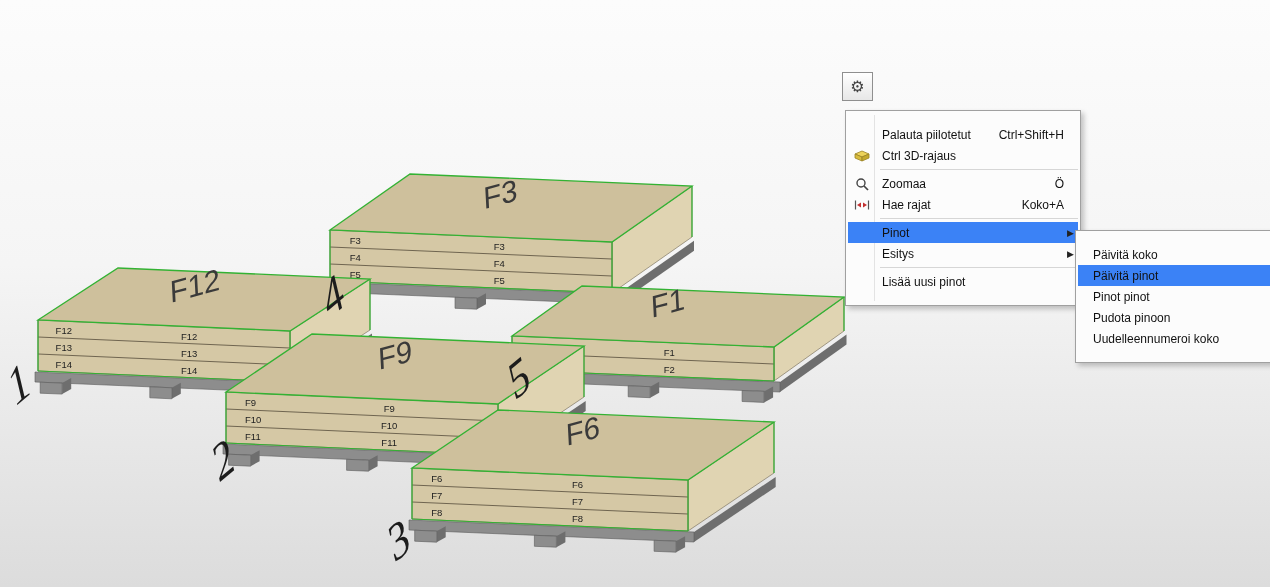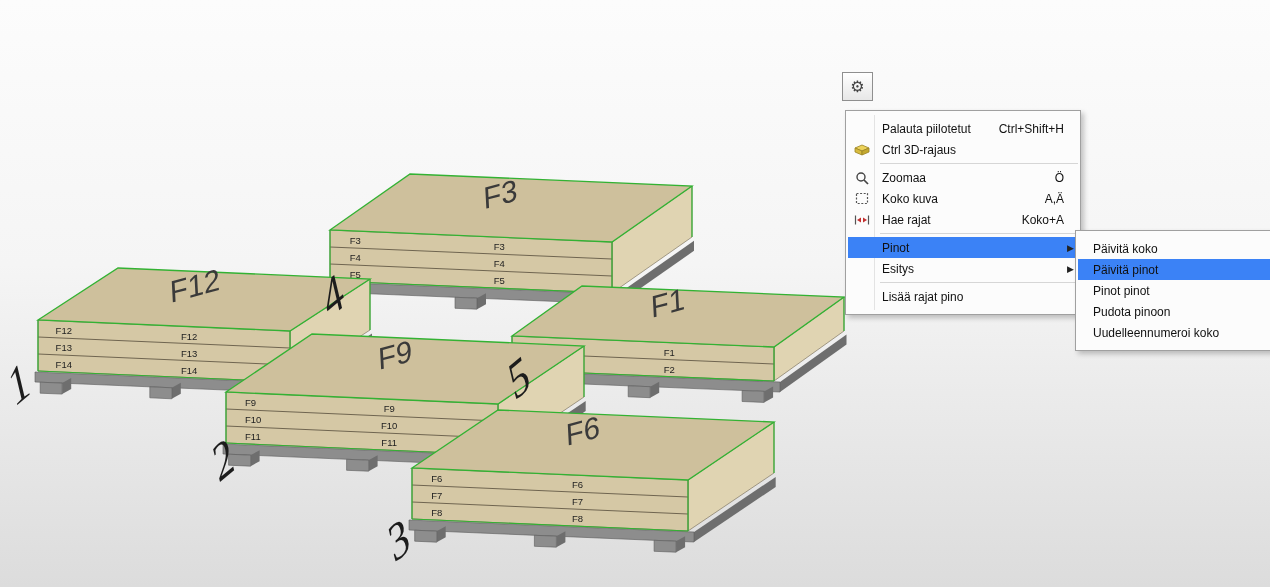--- a/index.html
+++ b/index.html
@@ -16,21 +16,21 @@
     background:linear-gradient(#ffffff,#e7e7e7);
     border:1px solid #8f8f8f;box-sizing:border-box;
     display:flex;align-items:center;justify-content:center;
     font-size:16px;color:#444;cursor:pointer;
   }
 
   
   .menu{
     position:absolute;background:#fcfcfc;border:1px solid #a0a0a0;
     box-shadow:3px 3px 5px rgba(0,0,0,.22);
-    padding:7px 0;font-size:12px;color:#111;box-sizing:border-box;z-index:10;
+    padding:13px 0;font-size:12px;color:#111;box-sizing:border-box;z-index:10;
   }
   #main-menu{left:845px;top:110px;width:236px;}
   #main-menu::before{
     content:"";position:absolute;left:28px;top:4px;bottom:4px;width:1px;background:#e3e3e3;
   }
   #sub-menu{left:1075px;top:230px;width:204px;}
   .mi{
     position:relative;height:21px;display:flex;align-items:center;
     margin:0 2px;padding:0 8px 0 34px;cursor:pointer;white-space:nowrap;
   }
@@ -210,29 +210,20 @@
     <span class="mi-icon">
       <svg width="14" height="14">
           <circle cx="6" cy="6" r="4" fill="none" stroke="#444" stroke-width="1.4"></circle>
           <line x1="9" y1="9" x2="13" y2="13" stroke="#444" stroke-width="1.7"></line>
         </svg>
     </span>
     <span class="mi-label">Zoomaa</span>
     <span class="mi-short">Ö</span>
   </div>
 
-  <div class="mi">
-    <span class="mi-icon">
-      <svg width="14" height="13">
-          <rect x="1.5" y="1.5" width="11" height="10" fill="none" stroke="#555" stroke-width="1.2" stroke-dasharray="2,1.6"></rect>
-        </svg>
-    </span>
-    <span class="mi-label">Koko kuva</span>
-    <span class="mi-short">A,Ä</span>
-  </div>
 
   <div class="mi">
     <span class="mi-icon">
       <svg width="16" height="12">
           <line x1="1.5" y1="1.5" x2="1.5" y2="10.5" stroke="#555" stroke-width="1.2"></line>
           <line x1="14.5" y1="1.5" x2="14.5" y2="10.5" stroke="#555" stroke-width="1.2"></line>
           <path d="M3 6 L7 3.5 V8.5 Z" fill="#c23030"></path>
           <path d="M13 6 L9 3.5 V8.5 Z" fill="#c23030"></path>
         </svg>
     </span>
@@ -251,21 +242,21 @@
   <div class="mi">
     <span class="mi-icon"></span>
     <span class="mi-label">Esitys</span>
     <span class="mi-arrow">▶</span>
   </div>
 
   <div class="msep"></div>
 
   <div class="mi">
     <span class="mi-icon"></span>
-    <span class="mi-label">Lisää rajat pino</span>
+    <span class="mi-label">Lisää uusi pinot</span>
   </div>
 
 </div>
 
 <div class="menu" id="sub-menu">
   <div class="mi">
     <span class="mi-label">Päivitä koko</span>
   </div>
   <div class="mi hl">
     <span class="mi-label">Päivitä pinot</span>

